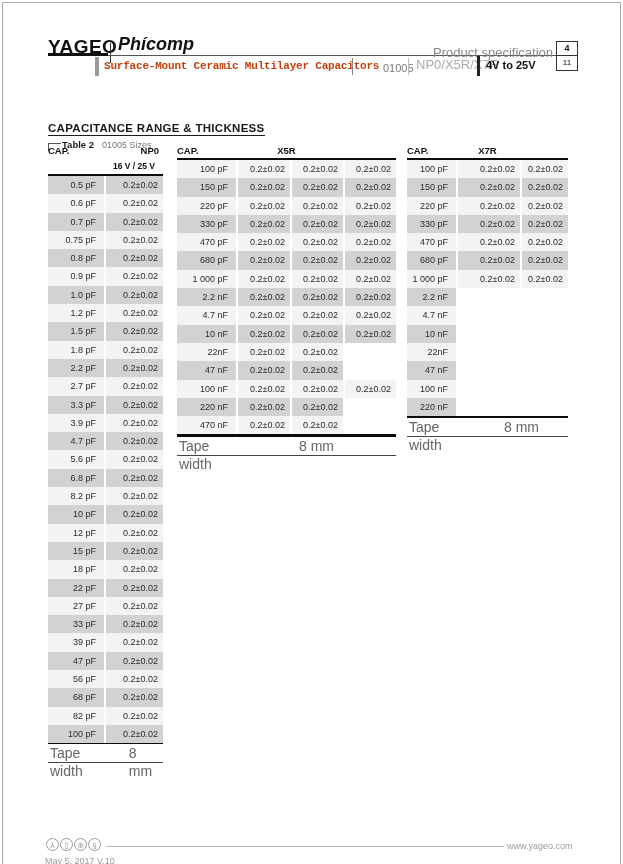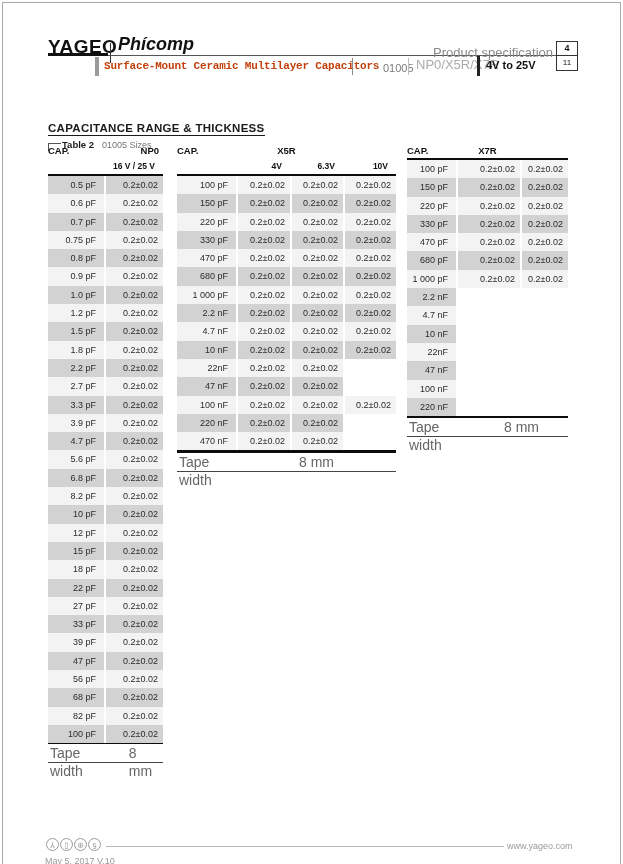--- a/index.html
+++ b/index.html
@@ -249,26 +249,20 @@
     <div class="tape-label">Tape width</div>
     <div class="tape-val">8 mm</div>
   </div>
 </div>
 
 <div class="tbl t-x5r">
   <div class="thr1">
     <span class="cap-h">CAP.</span>
     <span class="diel">X5R</span>
   </div>
-  <div class="thr2">
-    <div class="hcell c0"></div>
-    <div class="hcell c1">4V</div>
-    <div class="hcell c2">6.3V</div>
-    <div class="hcell c3">10V</div>
-  </div>
   <div class="rows">
       <div class="trow plain">
         <div class="cell c0 cap">100 pF</div>
         <div class="cell c1 val">0.2±0.02</div>
         <div class="cell c2 val">0.2±0.02</div>
         <div class="cell c3 val">0.2±0.02</div>
       </div>
       <div class="trow shaded">
         <div class="cell c0 cap">150 pF</div>
         <div class="cell c1 val">0.2±0.02</div>

